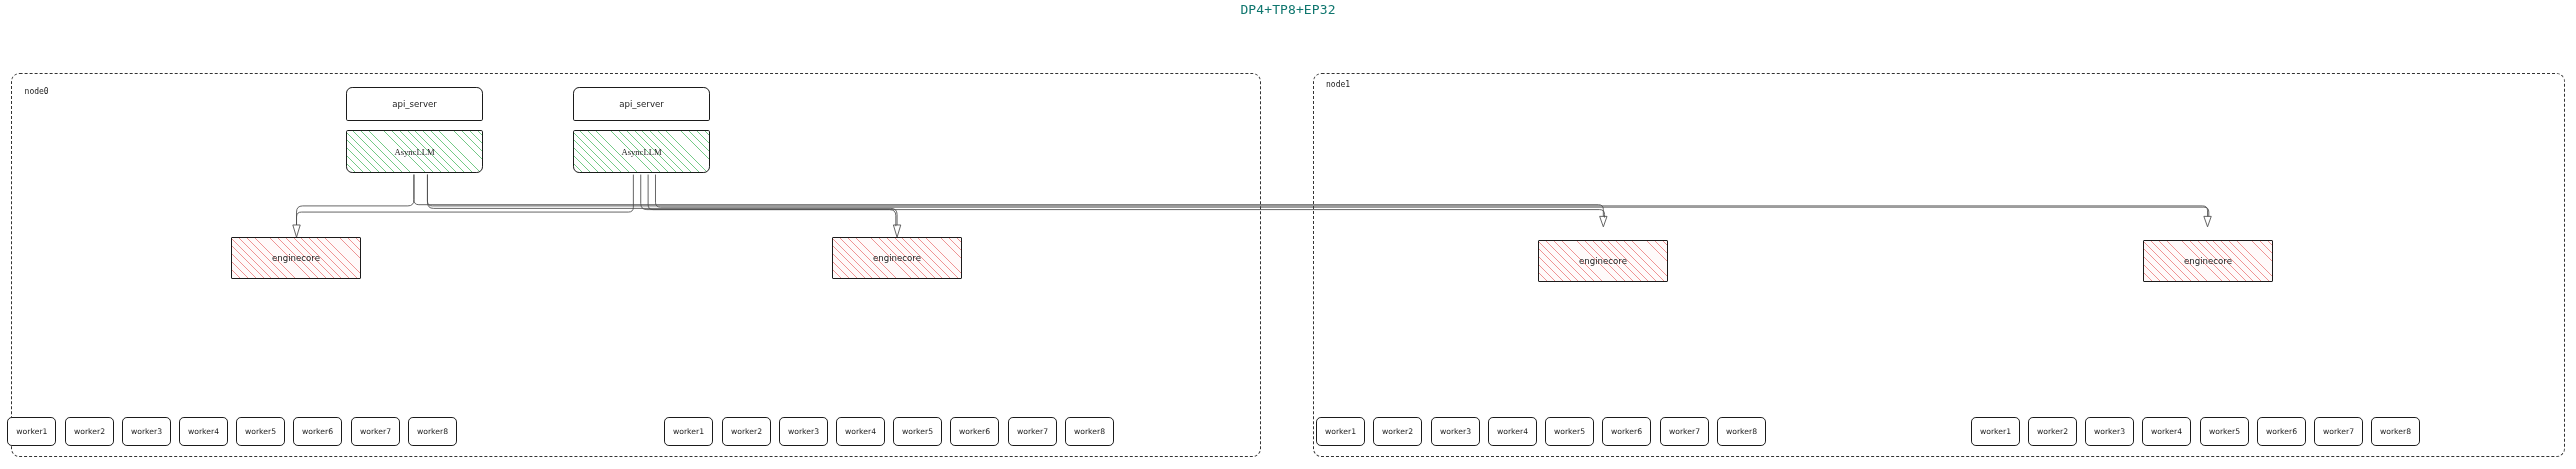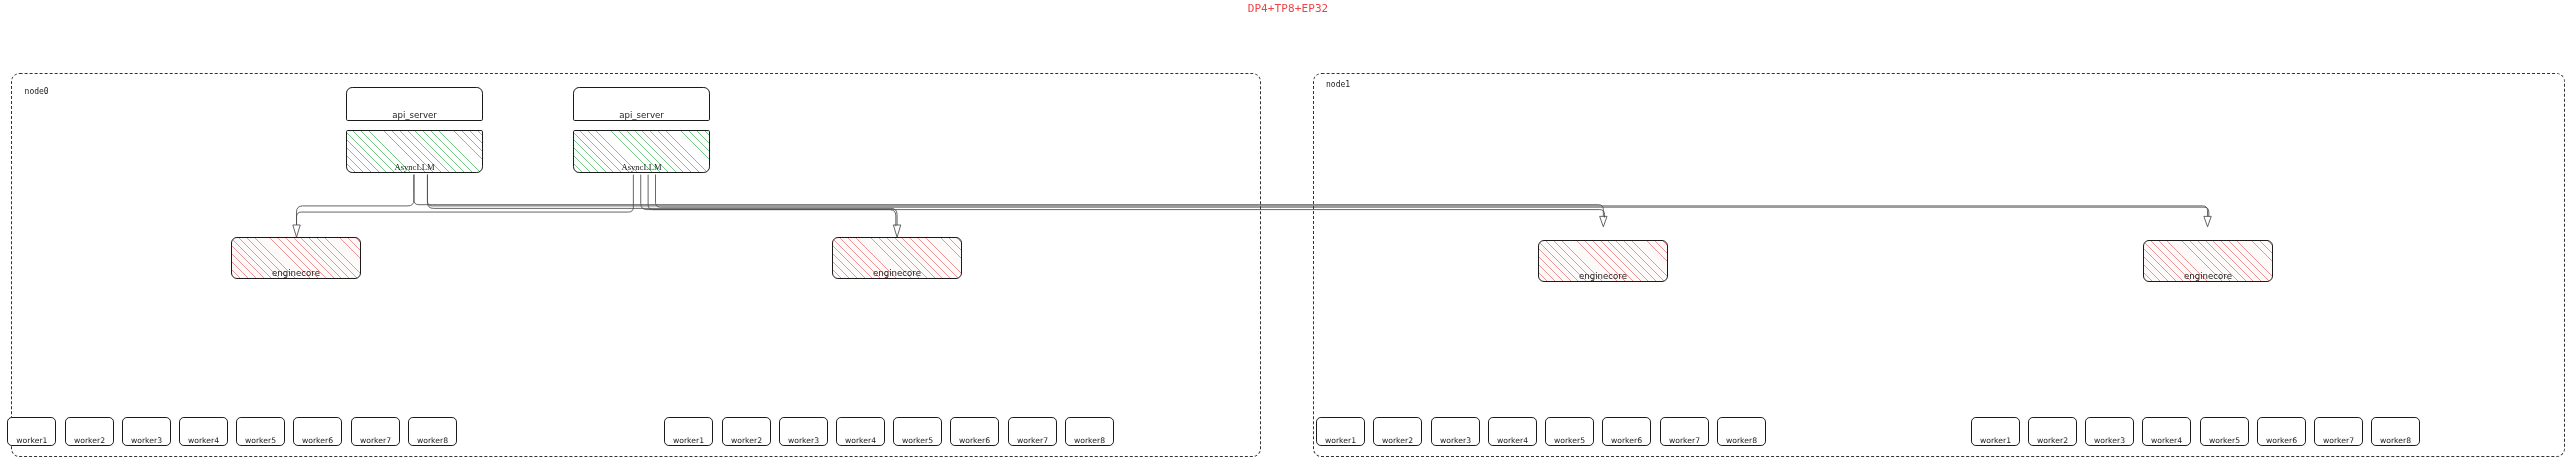--- a/index.html
+++ b/index.html
@@ -16,22 +16,22 @@
   }
 
   
   #diagram-title {
     position: absolute;
     left: 0;
     top: 1.8px;
     width: 2576px;
     text-align: center;
     font-family: "DejaVu Sans Mono", monospace;
-    font-size: 11px;
-    color: #ef4444;
+    font-size: 13px;
+    color: #0f766e;
     letter-spacing: 0.1px;
     white-space: nowrap;
   }
 
   
   .node-cluster {
     position: absolute;
     border: 1.2px dashed #333333;
     border-radius: 8.6px;
     background: transparent;
@@ -46,21 +46,21 @@
   }
 
   
   .box {
     position: absolute;
     box-sizing: border-box;
     border: 1px solid #1b1b1b;
     border-radius: 5.5px;
     background: #ffffff;
     display: flex;
-    align-items: flex-end;
+    align-items: center;
     justify-content: center;
     font-size: 8.6px;
     color: #1b1b1b;
     white-space: nowrap;
     overflow: hidden;
   }
 
   .box.api-server {
     border-radius: 6.2px 6.2px 1.8px 1.8px;
   }
@@ -74,21 +74,21 @@
       rgba(108, 198, 128, 0.95) 0px,
       rgba(108, 198, 128, 0.95) 0.7px,
       rgba(255, 255, 255, 0) 0.7px,
       rgba(255, 255, 255, 0) 5.5px
     );
     font-family: Liberation Serif, serif;
   }
 
   
   .box.enginecore {
-    border-radius: 6px;
+    border-radius: 1px;
     background-color: #fffafa;
     background-image: repeating-linear-gradient(
       45deg,
       rgba(236, 130, 130, 0.85) 0px,
       rgba(236, 130, 130, 0.85) 0.7px,
       rgba(255, 255, 255, 0) 0.7px,
       rgba(255, 255, 255, 0) 5.5px
     );
   }
 

